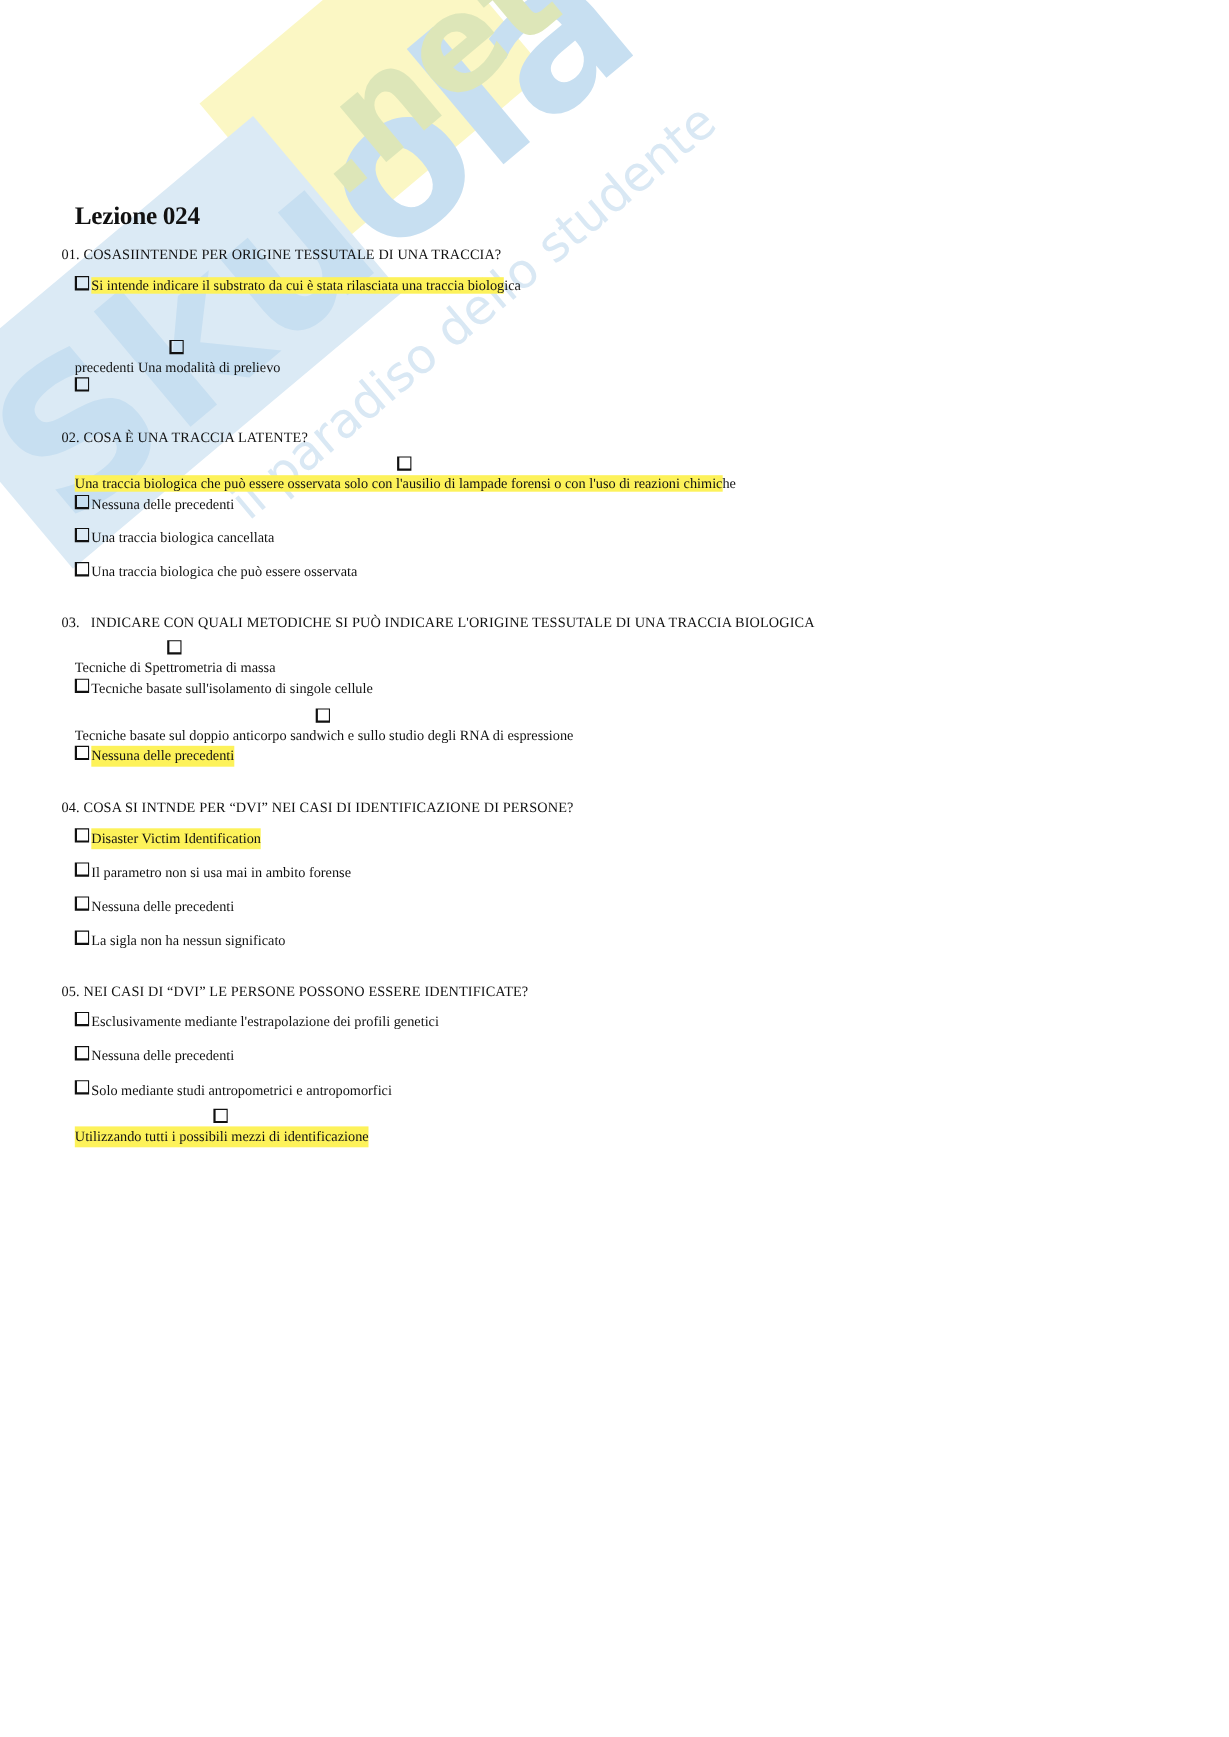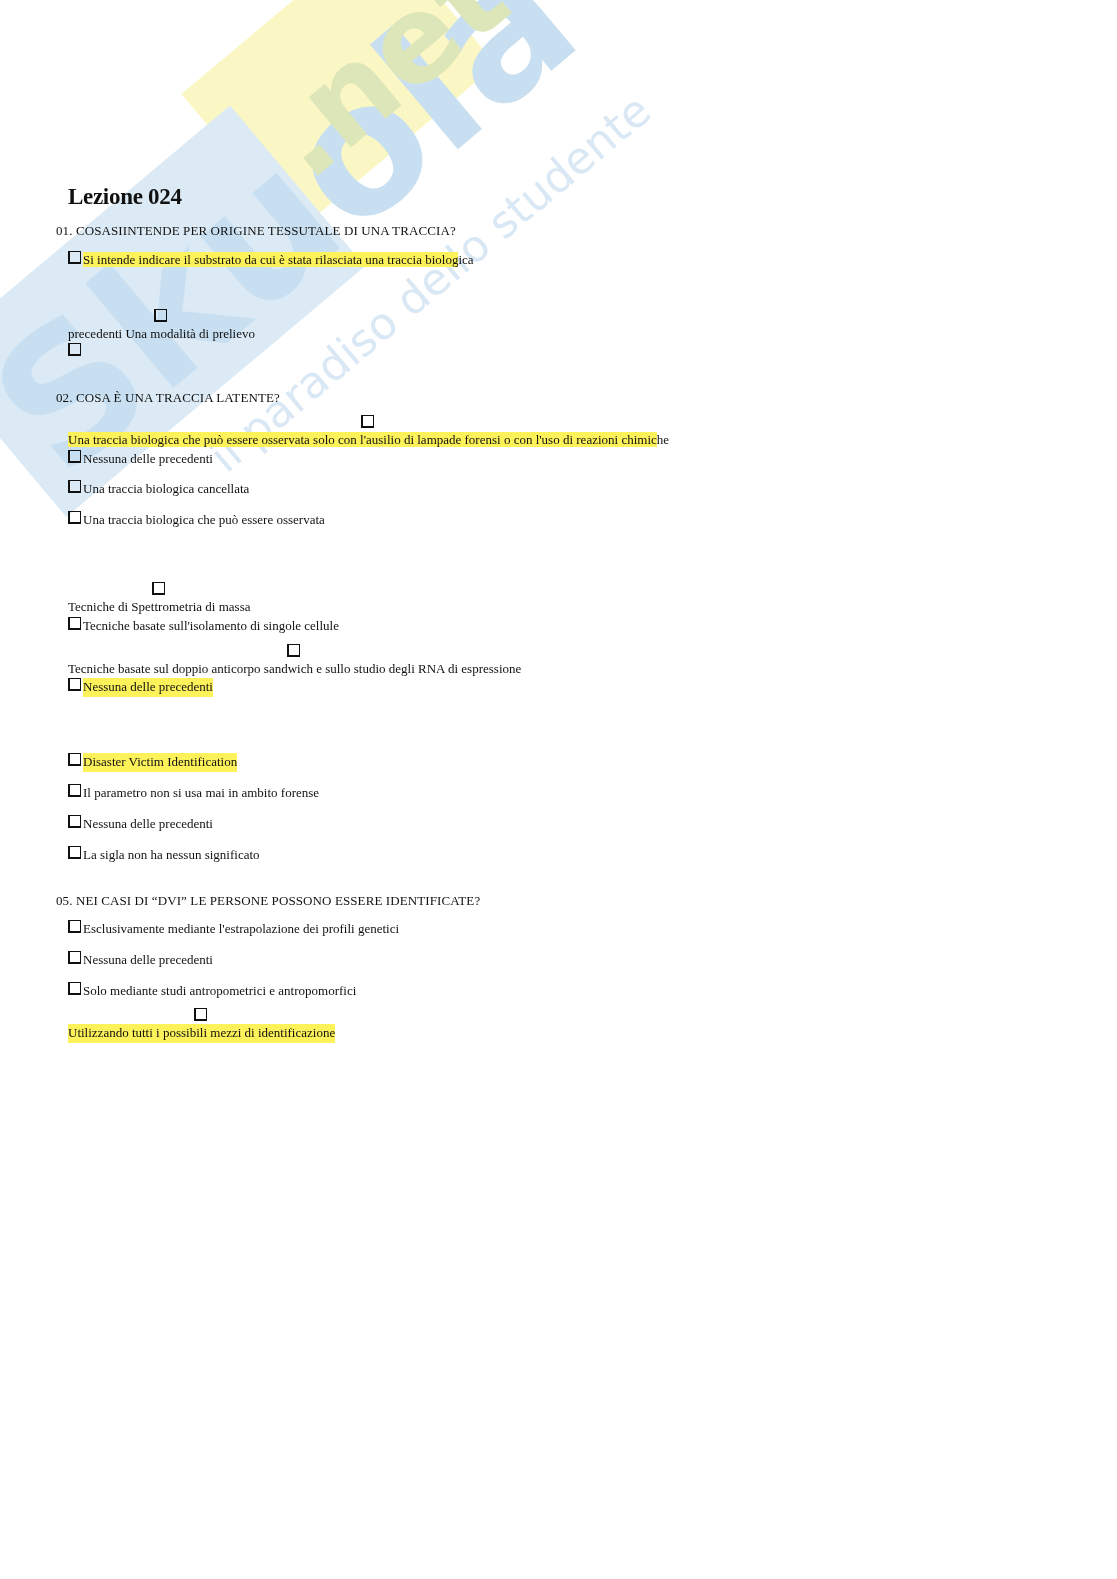--- a/index.html
+++ b/index.html
@@ -126,37 +126,39 @@
   </div>
   <div class="option" style="top:479px;">
     <span class="checkbox"></span>
     <span class="opt-text">Una traccia biologica cancellata</span>
   </div>
   <div class="option" style="top:510px;">
     <span class="checkbox"></span>
     <span class="opt-text">Una traccia biologica che può essere osservata</span>
   </div>
 
+  <p class="question" style="top:558px; white-space:pre;">03.   INDICARE CON QUALI METODICHE SI PUÒ INDICARE L'ORIGINE TESSUTALE DI UNA TRACCIA BIOLOGICA</p>
   <div class="option" style="top:585px;flex-direction:column;">
     <span class="checkbox"></span>
     <span class="opt-text"> Tecniche di Spettrometria di massa</span>
   </div>
   <div class="option" style="top:616px;">
     <span class="checkbox"></span>
     <span class="opt-text">Tecniche basate sull'isolamento di singole cellule</span>
   </div>
   <div class="option" style="top:647px;flex-direction:column;">
     <span class="checkbox"></span>
     <span class="opt-text">Tecniche basate sul doppio anticorpo sandwich e sullo studio degli RNA di espressione</span>
   </div>
   <div class="option" style="top:677px;">
     <span class="checkbox"></span>
     <span class="opt-text hl">Nessuna delle precedenti</span>
   </div>
 
+  <p class="question" style="top:726px;">04. COSA SI INTNDE PER “DVI” NEI CASI DI IDENTIFICAZIONE DI PERSONE?</p>
   <div class="option" style="top:752px;">
     <span class="checkbox"></span>
     <span class="opt-text hl"> Disaster Victim Identification</span>
   </div>
   <div class="option" style="top:783px;">
     <span class="checkbox"></span>
     <span class="opt-text">Il parametro non si usa mai in ambito forense</span>
   </div>
   <div class="option" style="top:814px;">
     <span class="checkbox"></span>

